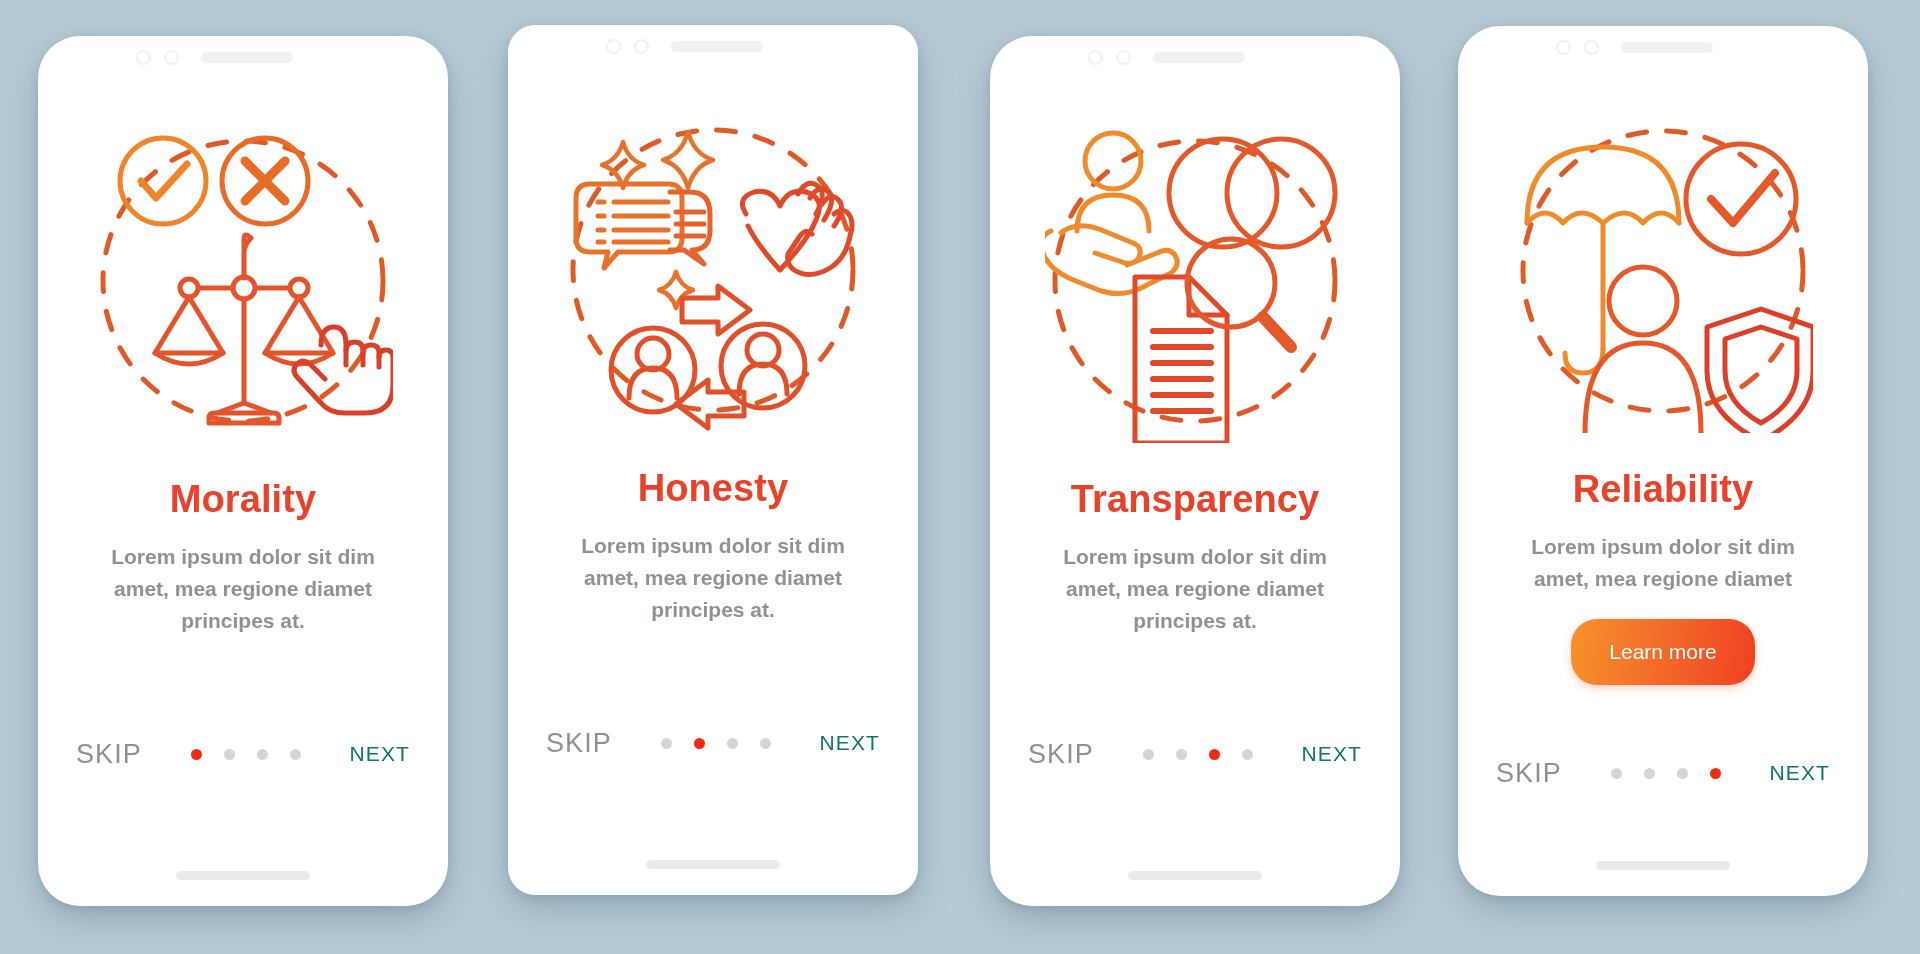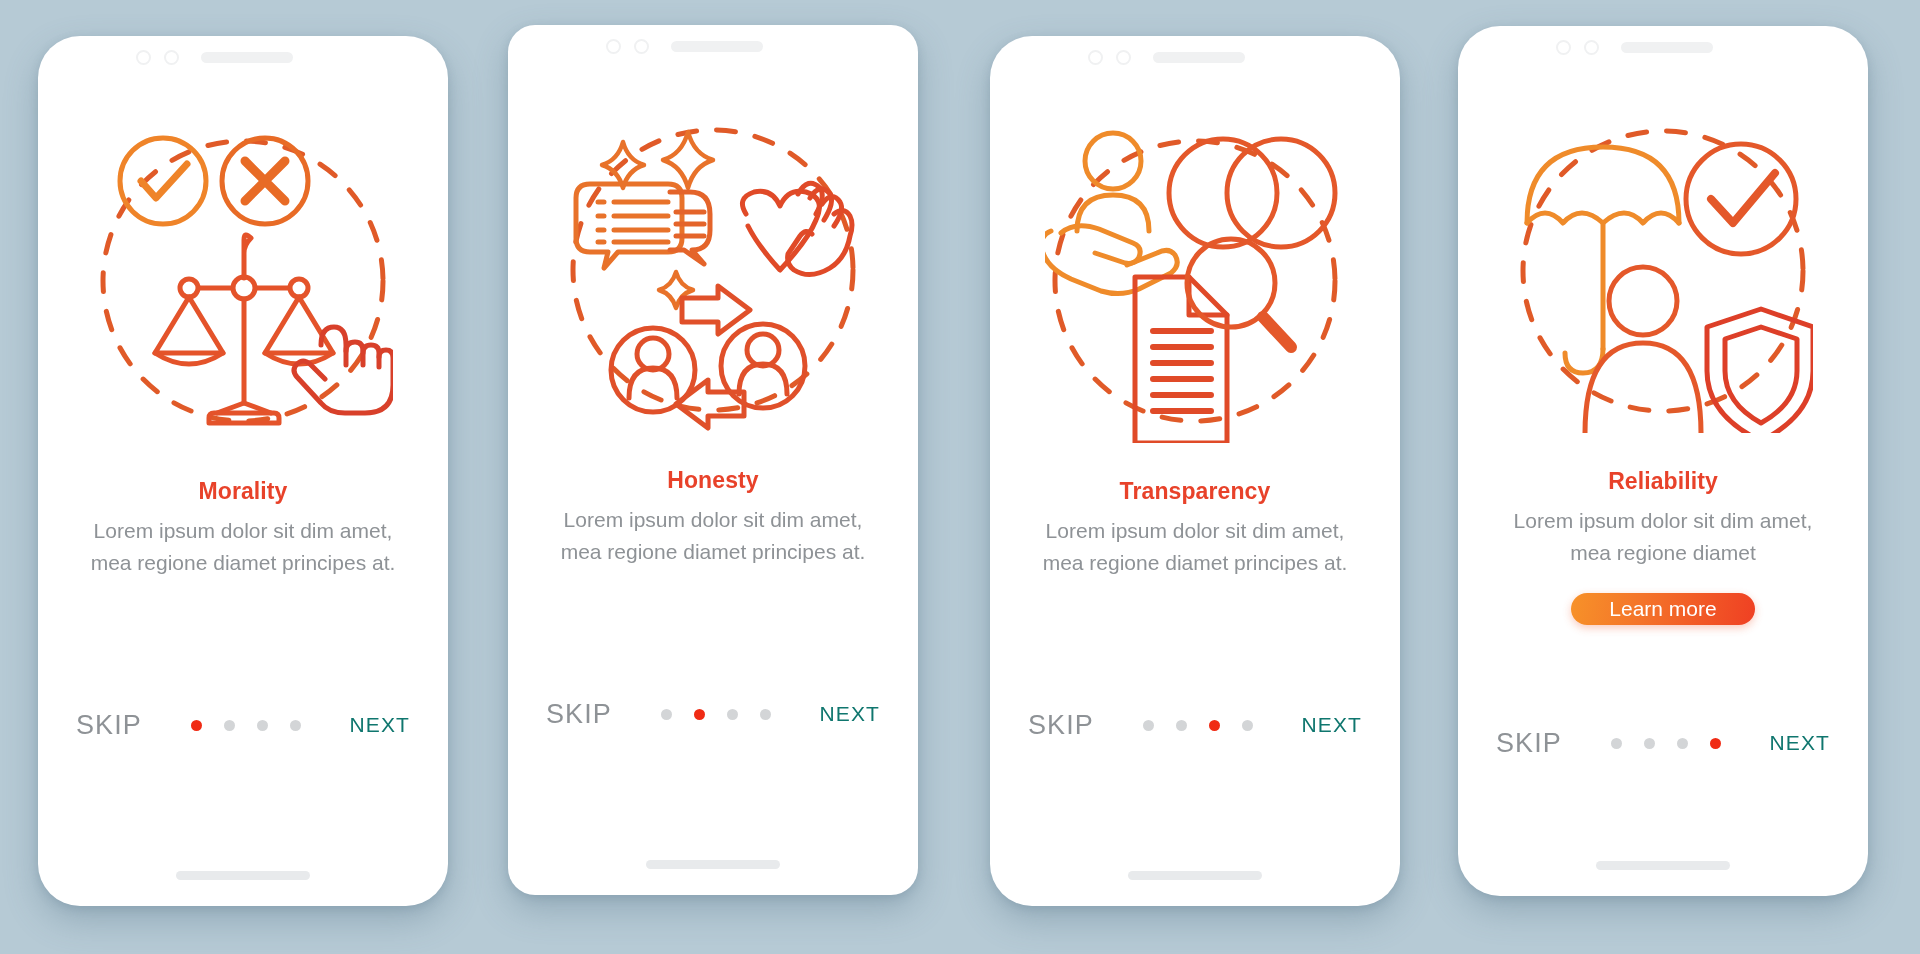--- a/index.html
+++ b/index.html
@@ -70,44 +70,44 @@
     height: 400px;
     display: flex;
     align-items: center;
     justify-content: center;
     flex: none;
   }
   .illus-wrap svg { display: block; }
 
   
   .card-title {
-    font-size: 23px;
+    font-size: 38px;
     font-weight: 600;
     color: #e8422a;
     text-align: center;
     letter-spacing: 0.1px;
     flex: none;
   }
 
   .card-desc {
-    margin-top: 10px;
+    margin-top: 20px;
     width: 310px;
     font-size: 21px;
     line-height: 32px;
     color: #8e9296;
     text-align: center;
-    font-weight: 400;
+    font-weight: 700;
     flex: none;
   }
 
   
   .cta {
     margin-top: 24px;
     display: inline-block;
-    padding: 4px 38px;
+    padding: 21px 38px;
     border-radius: 26px;
     background: linear-gradient(100deg, #f79229 0%, #f4742a 38%, #ef4023 100%);
     color: #ffffff;
     font-size: 21px;
     font-weight: 400;
     text-align: center;
     border: none;
     cursor: pointer;
     box-shadow: 0 3px 9px rgba(239,80,35,0.30);
     flex: none;

